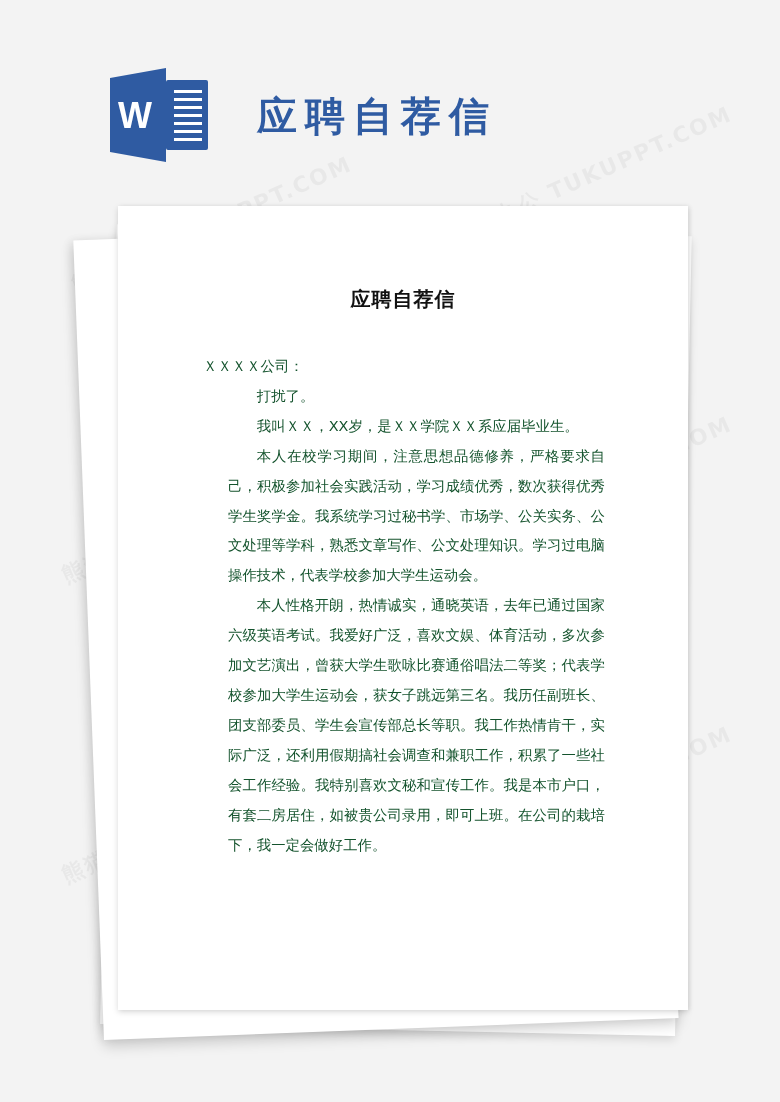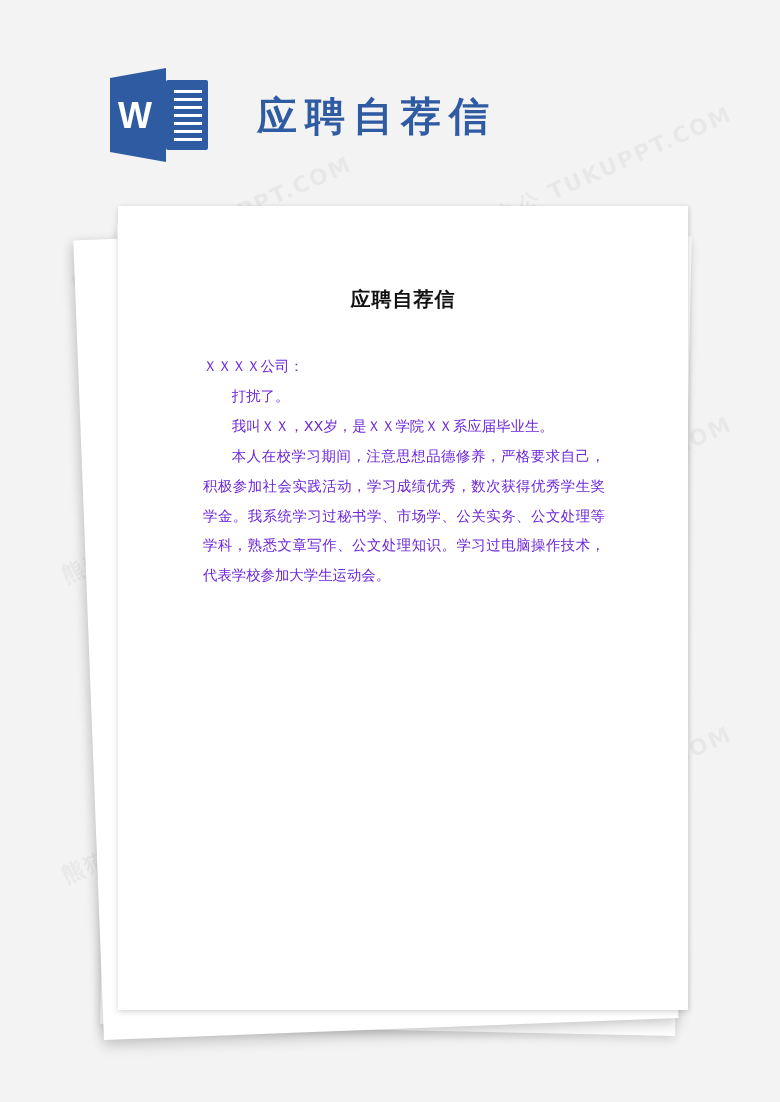--- a/index.html
+++ b/index.html
@@ -33,24 +33,24 @@
     position: absolute; left: 118px; top: 206px; width: 570px; height: 804px;
     background: #fff;
     box-shadow: 0 2px 6px rgba(0,0,0,0.15), 2px 0 4px rgba(0,0,0,0.05);
   }
   .doc-title {
     position: absolute; left: 0; width: 570px; top: 80px; text-align: center;
     font-size: 20px; font-weight: bold; color: #111; letter-spacing: 1px;
   }
   .doc-body {
     position: absolute; left: 85px; top: 146px; width: 402px;
-    font-size: 14.4px; line-height: 29.9px; color: #6d28d9;
+    font-size: 14.4px; line-height: 29.9px; color: #14532d;
   }
   .doc-body p { margin: 0; text-align: justify; }
-  .doc-body p.indent { text-indent: 2em; }
+  .doc-body p.indent { text-indent: 2em; margin-left: 25px; }
 </style>
 </head>
 <body>
 
 <div class="header">
   <svg class="word-icon" viewBox="0 0 102 98">
     <rect x="58" y="14" width="42" height="70" rx="2" fill="#2f5ba2"></rect>
     <g fill="#ffffff">
       <rect x="66" y="24" width="28" height="3"></rect>
       <rect x="66" y="32" width="28" height="3"></rect>
@@ -76,14 +76,15 @@
 <div class="back-page two"></div>
 <div class="back-page"></div>
 
 <div class="page">
   <div class="doc-title">应聘自荐信</div>
   <div class="doc-body">
     <p>ＸＸＸＸ公司：</p>
     <p class="indent">打扰了。</p>
     <p class="indent">我叫ＸＸ，XX岁，是ＸＸ学院ＸＸ系应届毕业生。</p>
     <p class="indent">本人在校学习期间，注意思想品德修养，严格要求自己，积极参加社会实践活动，学习成绩优秀，数次获得优秀学生奖学金。我系统学习过秘书学、市场学、公关实务、公文处理等学科，熟悉文章写作、公文处理知识。学习过电脑操作技术，代表学校参加大学生运动会。</p>
+    <p class="indent">本人性格开朗，热情诚实，通晓英语，去年已通过国家六级英语考试。我爱好广泛，喜欢文娱、体育活动，多次参加文艺演出，曾获大学生歌咏比赛通俗唱法二等奖；代表学校参加大学生运动会，获女子跳远第三名。我历任副班长、团支部委员、学生会宣传部总长等职。我工作热情肯干，实际广泛，还利用假期搞社会调查和兼职工作，积累了一些社会工作经验。我特别喜欢文秘和宣传工作。我是本市户口，有套二房居住，如被贵公司录用，即可上班。在公司的栽培下，我一定会做好工作。</p>
   </div>
 </div>
 
 </body></html>

